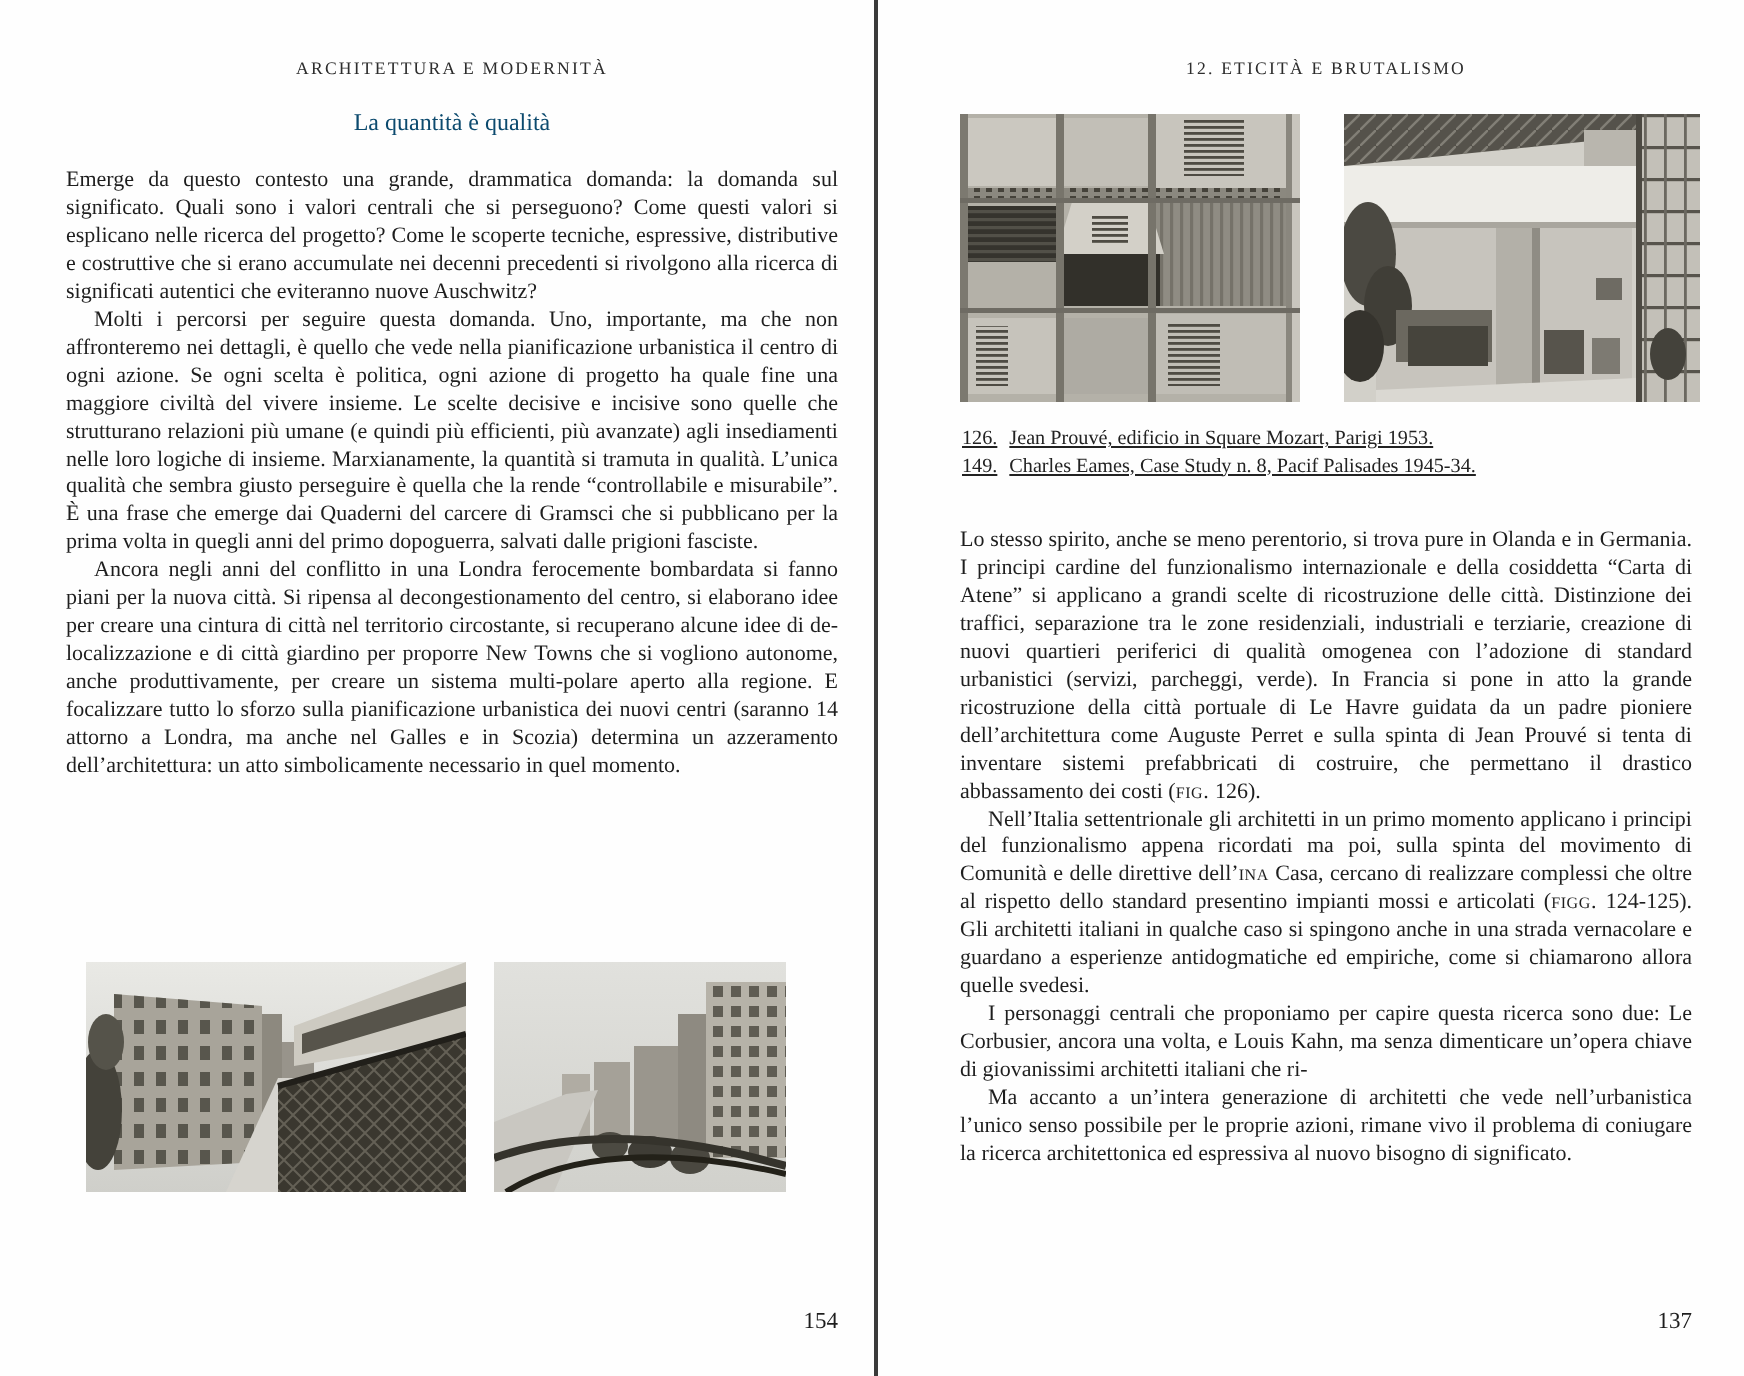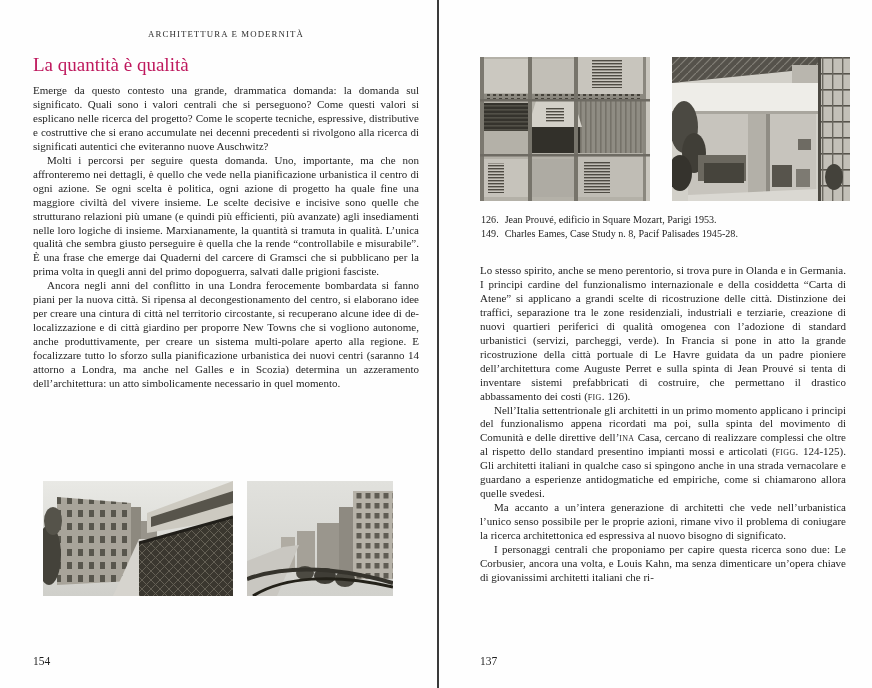--- a/index.html
+++ b/index.html
@@ -10,22 +10,22 @@
   }
   .gutter{position:absolute;left:437px;top:0;width:1.5px;height:688px;background:#3a3a3a;}
   .page{position:absolute;top:0;height:688px;}
   .page-left{left:33px;width:386px;}
   .page-right{left:480px;width:366px;}
   .running-head{
     position:absolute;top:29px;left:0;right:0;text-align:center;
     font-size:8.8px;letter-spacing:1.1px;color:#2d2d2d;white-space:nowrap;
   }
   .chapter-title{
-    position:absolute;top:54px;left:0;right:0;margin:0;
-    font-size:19px;font-weight:400;color:#be185d;
+    position:absolute;top:54px;left:0;right:0;margin:0;text-align:center;
+    font-size:12px;font-weight:400;color:#0c4a6e;
   }
   .body-text{
     position:absolute;left:0;right:0;text-align:justify;
     font-size:11px;line-height:13.95px;hyphens:auto;-webkit-hyphens:auto;
   }
   .page-left .body-text{top:84px;}
   .page-right .body-text{top:264px;}
   .para{margin:0;}
   .para.indent{text-indent:14px;}
   .it{}
@@ -35,24 +35,24 @@
   .figure-row-right{top:57px;left:0;gap:22px;height:144px;}
   .photo{overflow:hidden;background:#d8d8d4;}
   .photo svg{display:block;width:100%;height:100%;}
   .photo-124{width:190px;height:115px;}
   .photo-125{width:146px;height:115px;}
   .photo-126{width:170px;height:144px;}
   .photo-127{width:178px;height:144px;}
   .captions{position:absolute;font-size:10.1px;line-height:13.5px;color:#222;}
   .page-left .captions{top:603px;left:10px;right:-8px;}
   .page-right .captions{top:213px;left:1px;right:-8px;}
-  .caption{margin:0;white-space:nowrap;}
+  .caption{margin:0;white-space:nowrap;text-decoration:underline;}
   .cap-num{margin-right:6px;}
   .folio{
-    position:absolute;top:655px;left:0;right:0;text-align:left;
+    position:absolute;top:655px;left:0;right:0;text-align:right;
     font-size:11.5px;color:#1e1e1e;
   }
 </style>
 </head>
 <body>
 
 <div class="spread">
   <div class="gutter"></div>
 
   <section class="page page-left">
@@ -121,20 +121,21 @@
           <path d="M 6 115 C 36 96, 86 92, 146 106" stroke="#232119" stroke-width="3" fill="none"></path>
         </svg>
       </div>
     </figure>
 
 
     <div class="folio">154</div>
   </section>
 
   <section class="page page-right">
+    <header class="running-head">12. ETICITÀ E BRUTALISMO</header>
 
     <figure class="figure-row figure-row-right">
       <div class="photo photo-126">
         <svg viewBox="0 0 170 144" preserveAspectRatio="none">
           <defs>
             <pattern id="louv126" width="6" height="3" patternUnits="userSpaceOnUse">
               <rect width="6" height="1.4" fill="#4e4b43"></rect>
             </pattern>
             <pattern id="wood126" width="5" height="6" patternUnits="userSpaceOnUse">
               <rect width="1.6" height="6" fill="#6e6b62"></rect>
@@ -206,25 +207,25 @@
           <rect x="126" y="82" width="13" height="11" fill="#6e6b63"></rect>
           <rect x="146" y="0" width="3" height="144" fill="#4c4942"></rect>
           <rect x="149" y="0" width="29" height="144" fill="url(#glass127)"></rect>
           <ellipse cx="162" cy="120" rx="9" ry="13" fill="#44423b"></ellipse>
         </svg>
       </div>
     </figure>
 
     <div class="captions">
       <p class="caption"><span class="cap-num">126.</span><span>Jean Prouvé, edificio in Square Mozart, Parigi 1953.</span></p>
-      <p class="caption"><span class="cap-num">149.</span><span>Charles Eames, Case Study n. 8, Pacif Palisades 1945-28.</span></p>
+      <p class="caption"><span class="cap-num">149.</span><span>Charles Eames, Case Study n. 8, Pacif Palisades 1945-34.</span></p>
     </div>
 
     <div class="body-text">
       <p class="para"><span>Lo stesso spirito, anche se meno perentorio, si trova pure in Olanda e in Germania. I principi cardine del funzionalismo internazionale e della cosiddetta “Carta di Atene” si applicano a grandi scelte di ricostruzione delle città. Distinzione dei traffici, separazione tra le zone residenziali, industriali e terziarie, creazione di nuovi quartieri periferici di qualità omogenea con l’adozione di standard urbanistici (servizi, parcheggi, verde). In Francia si pone in atto la grande ricostruzione della città portuale di Le Havre guidata da un padre pioniere dell’architettura come Auguste Perret e sulla spinta di Jean Prouvé si tenta di inventare sistemi prefabbricati di costruire, che permettano il drastico abbassamento dei costi (</span><span class="sc">fig.</span><span> 126).</span></p>
       <p class="para indent"><span>Nell’Italia settentrionale gli architetti in un primo momento applicano i principi del funzionalismo appena ricordati ma poi, sulla spinta del movimento di Comunità e delle direttive dell’</span><span class="sc">ina</span><span> Casa, cercano di realizzare complessi che oltre al rispetto dello standard presentino impianti mossi e articolati (</span><span class="sc">figg.</span><span> 124-125). Gli architetti italiani in qualche caso si spingono anche in una strada vernacolare e guardano a esperienze antidogmatiche ed empiriche, come si chiamarono allora quelle svedesi.</span></p>
+      <p class="para indent"><span>I personaggi centrali che proponiamo per capire questa ricerca sono due: Le Corbusier, ancora una volta, e Louis Kahn, ma senza dimenticare un’opera chiave di giovanissimi architetti italiani che ri-</span></p>
       <p class="para indent"><span>Ma accanto a un’intera generazione di architetti che vede nell’urbanistica l’unico senso possibile per le proprie azioni, rimane vivo il problema di coniugare la ricerca architettonica ed espressiva al nuovo bisogno di significato.</span></p>
-      <p class="para indent"><span>I personaggi centrali che proponiamo per capire questa ricerca sono due: Le Corbusier, ancora una volta, e Louis Kahn, ma senza dimenticare un’opera chiave di giovanissimi architetti italiani che ri-</span></p>
     </div>
 
     <div class="folio">137</div>
   </section>
 </div>
 
 </body></html>

